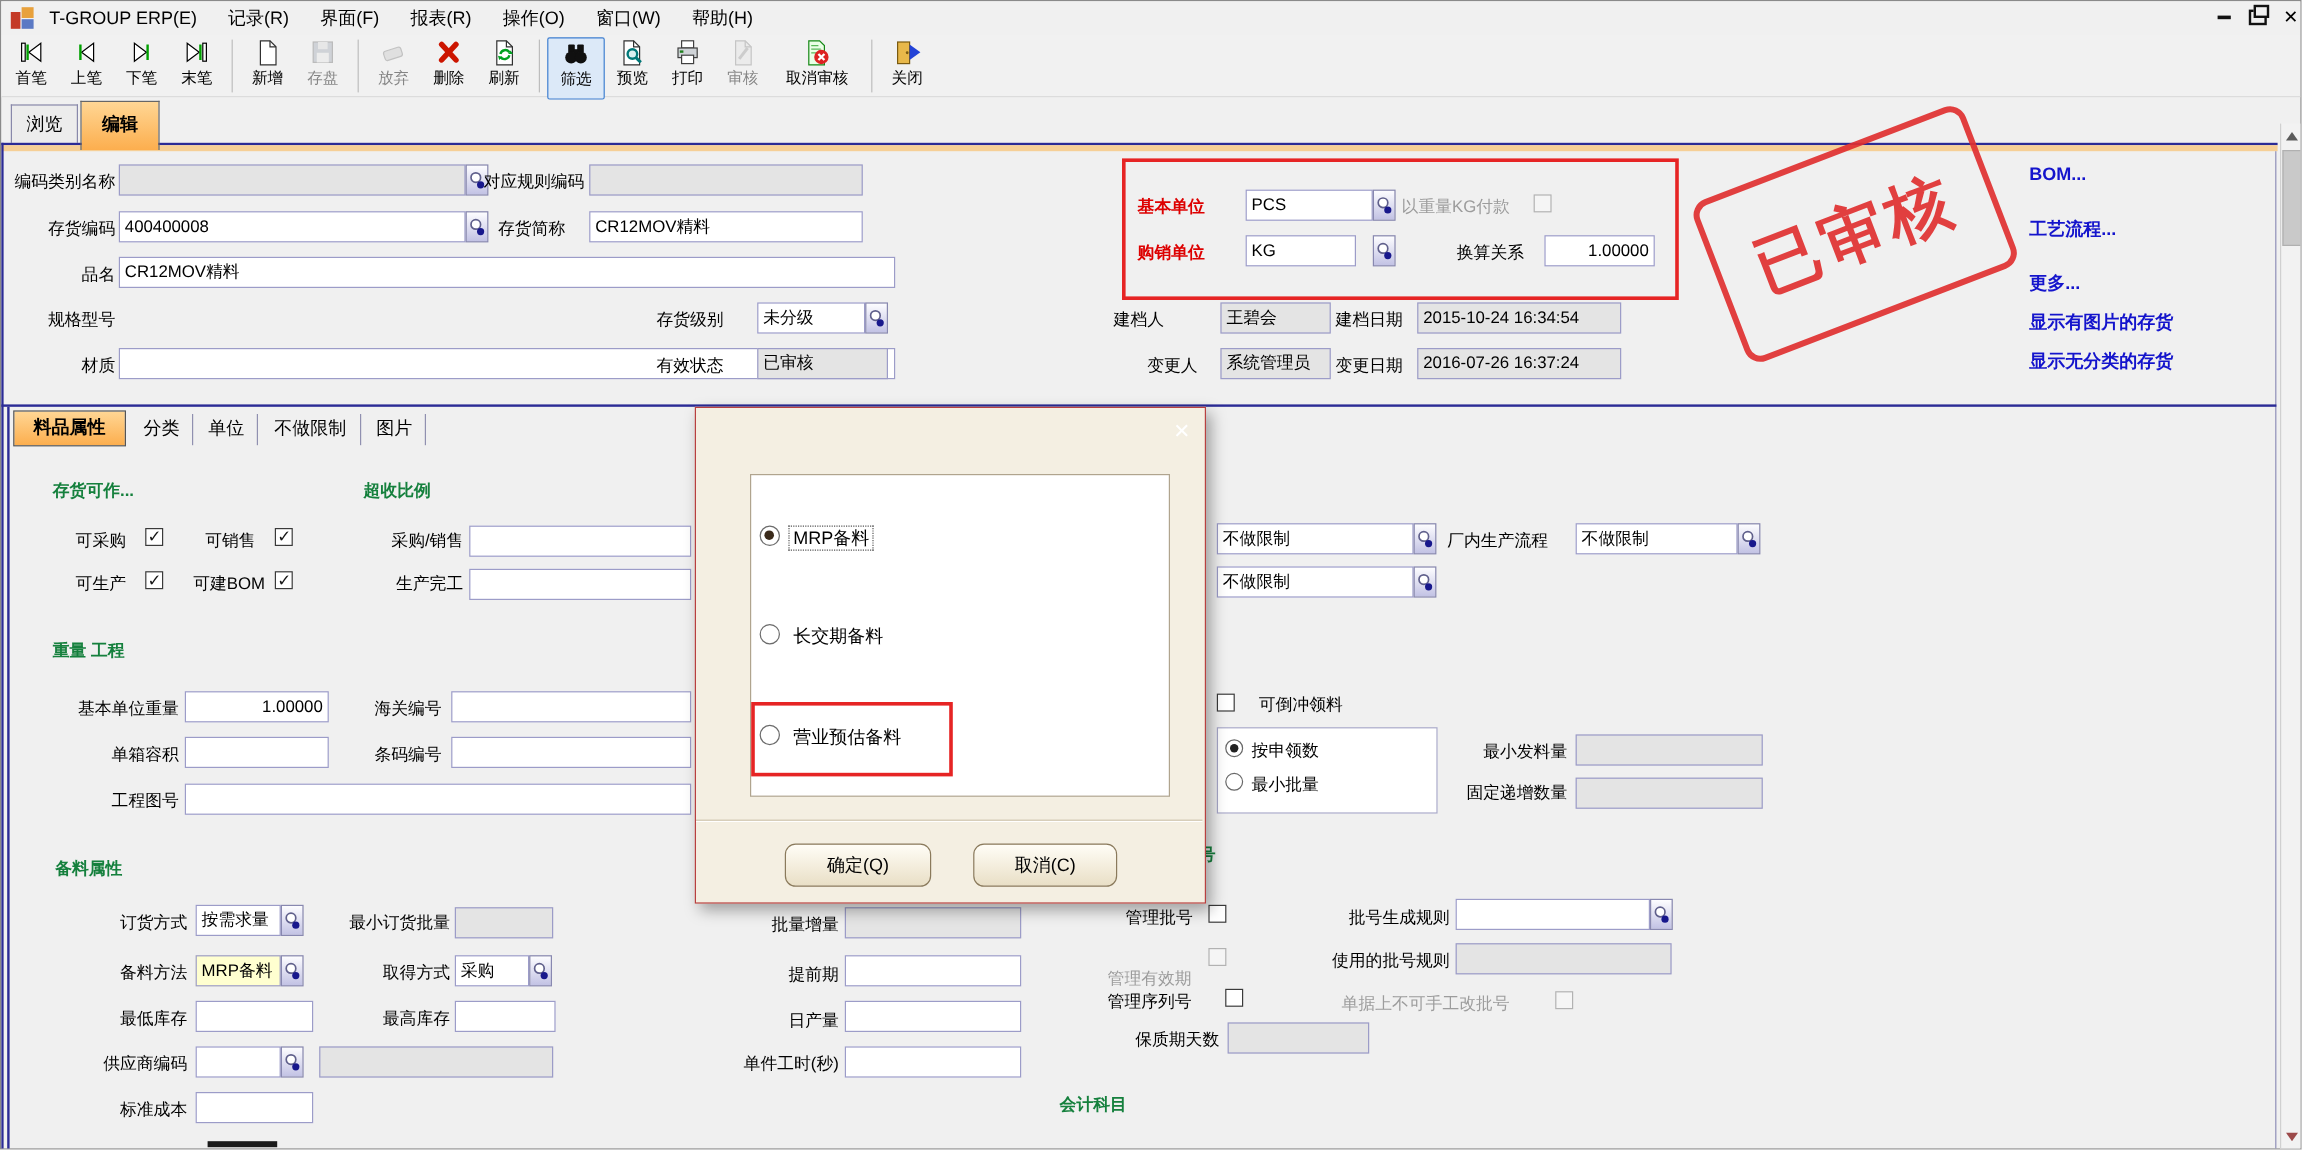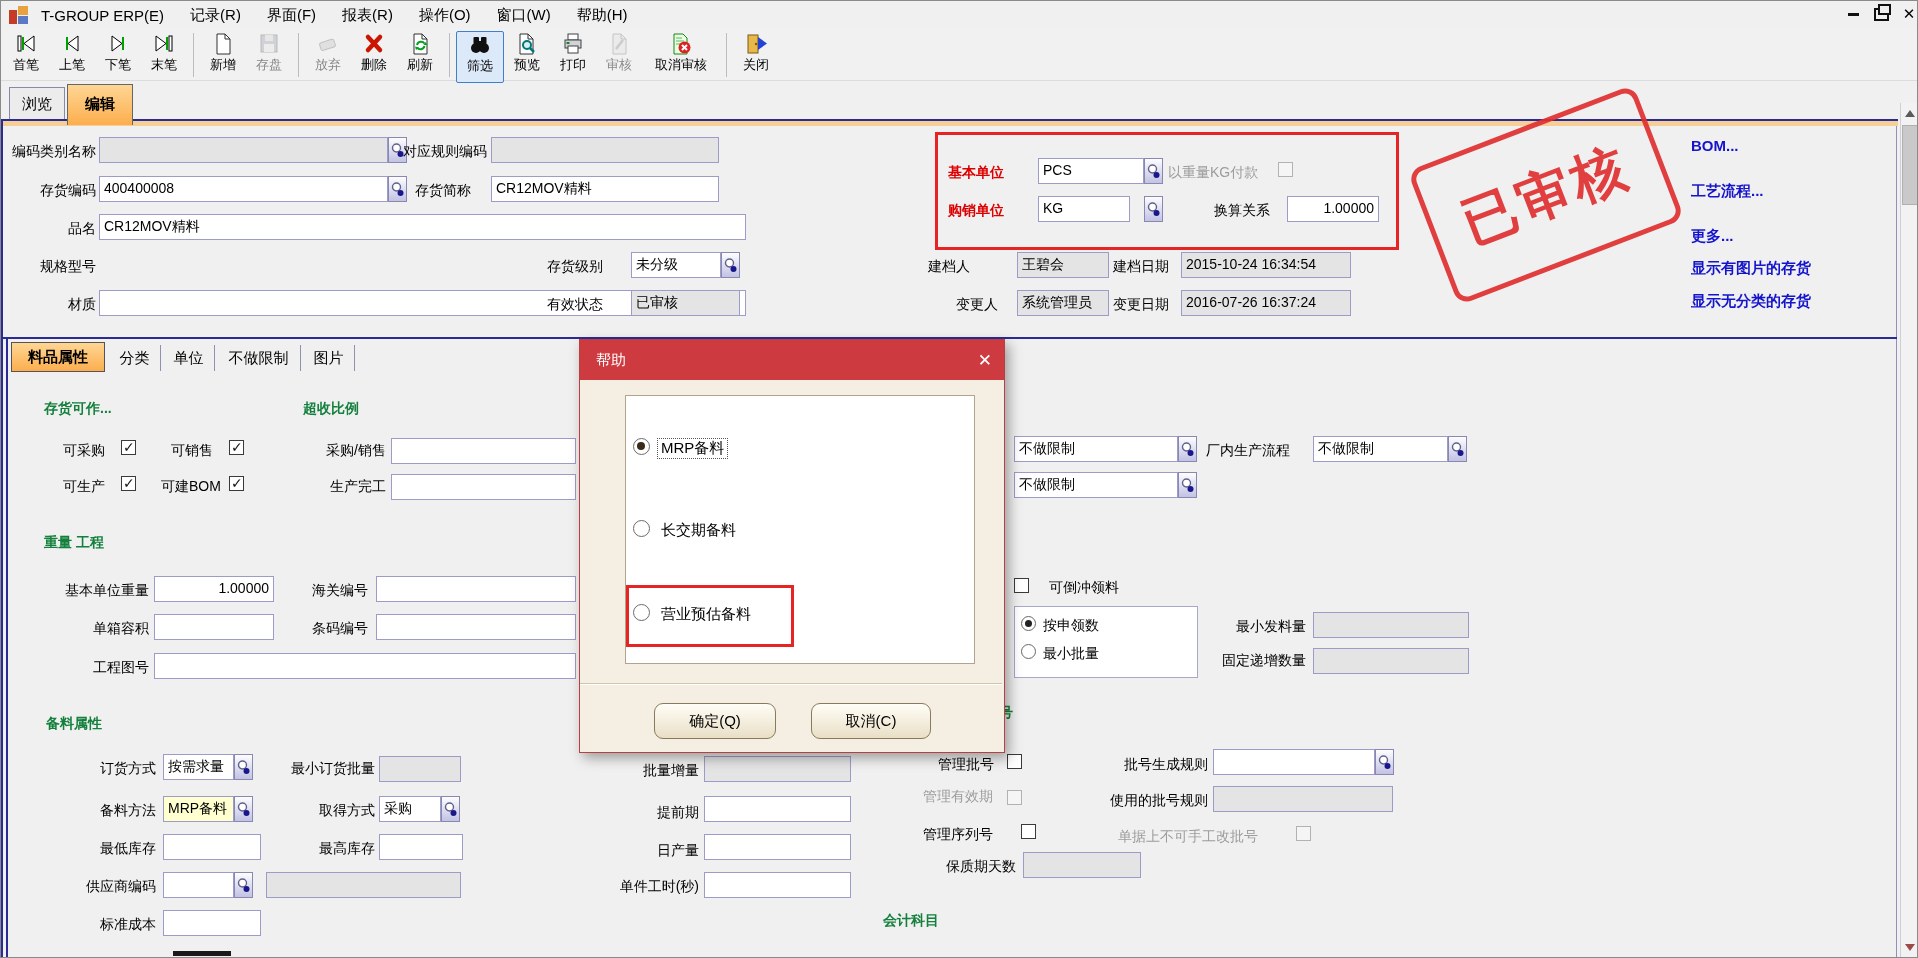--- a/index.html
+++ b/index.html
@@ -468,35 +468,32 @@
   <span class="lbl" style="left:937px;top:755px;">管理批号</span>
   <span class="cb" style="left:1006px;top:753px;"></span>
   <span class="lbl lblr" style="left:1115px;width:92px;top:755px;">批号生成规则</span>
   <div class="f" style="left:1212px;top:748px;width:162px;"></div>
   <span class="lk" style="left:1374px;top:748px;">
       <svg width="13" height="17" viewBox="0 0 13 17">
         <circle cx="5.5" cy="6" r="4" fill="#fff" stroke="#60608c" stroke-width="1.4"></circle>
         <circle cx="9.5" cy="12" r="3" fill="#18188c"></circle>
       </svg>
     </span>
-  <span class="lbl dislbl" style="left:922px;top:787px;font-family:Liberation Mono, monospace;">管理有效期</span>
+  <span class="lbl dislbl" style="left:922px;top:806px;font-family:Liberation Mono, monospace;">管理有效期</span>
   <span class="cb disab" style="left:1006px;top:789px;"></span>
   <span class="lbl lblr" style="left:1100px;width:107px;top:791px;">使用的批号规则</span>
   <div class="f fg" style="left:1212px;top:785px;width:180px;"></div>
   <span class="lbl" style="left:922px;top:825px;">管理序列号</span>
   <span class="cb" style="left:1020px;top:823px;"></span>
   <span class="lbl dislbl" style="left:1117px;top:827px;">单据上不可手工改批号</span>
   <span class="cb disab" style="left:1295px;top:825px;"></span>
   <span class="lbl lblr" style="left:933px;width:82px;top:857px;">保质期天数</span>
   <div class="f fg" style="left:1022px;top:851px;width:118px;"></div>
 
   <div class="dialog">
-    <div class="dlg-title">
-        <span>帮助</span>
-      </div>
     <span class="dlg-close">✕</span>
     <div class="dlg-list"></div>
   </div>
   <span class="dlg-rb on" style="left:632px;top:437px;z-index:51;"></span>
   <span class="dlg-optlbl focusbox" style="left:656px;top:437px;z-index:51;">MRP备料</span>
   <span class="dlg-rb" style="left:632px;top:519px;z-index:51;"></span>
   <span class="dlg-optlbl" style="left:660px;top:520px;z-index:51;">长交期备料</span>
   <span class="dlg-rb" style="left:632px;top:603px;z-index:51;"></span>
   <span class="dlg-optlbl" style="left:660px;top:604px;z-index:51;">营业预估备料</span>
   <div class="annbox" style="left:625px;top:584px;width:162px;height:56px;z-index:55;"></div>

